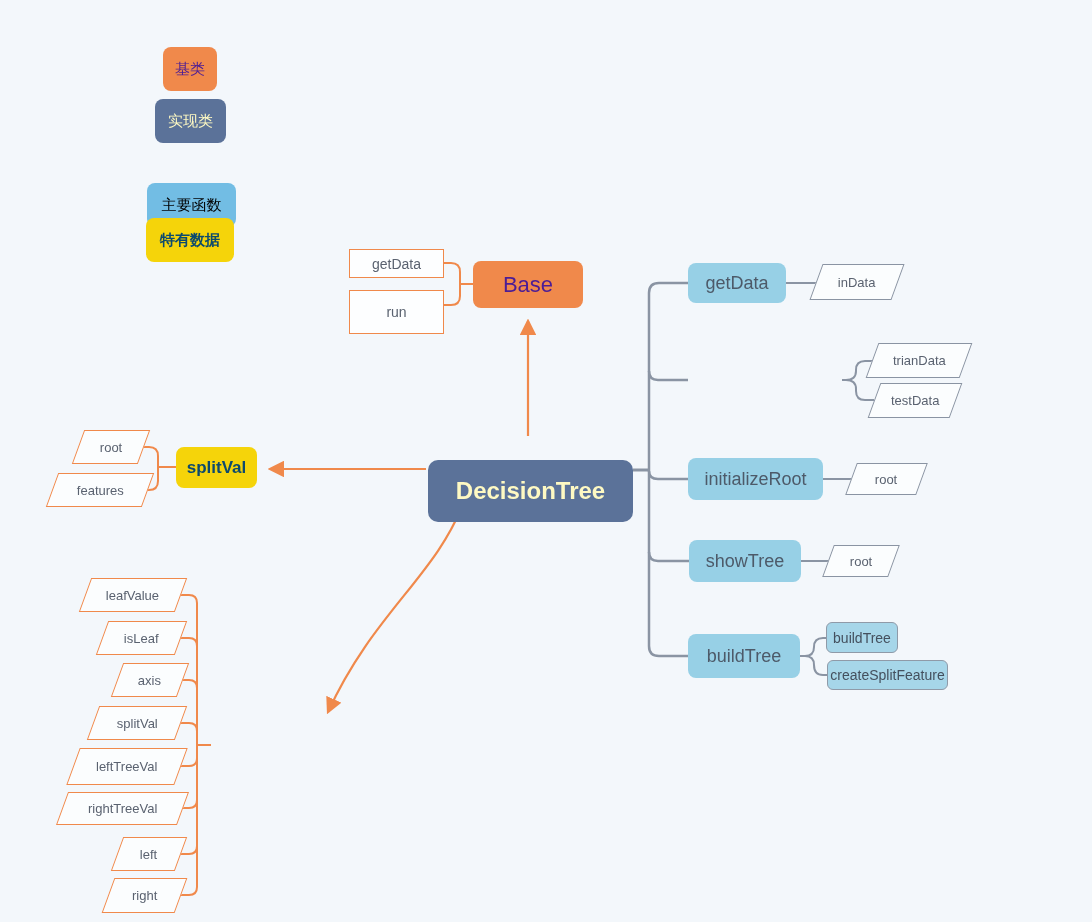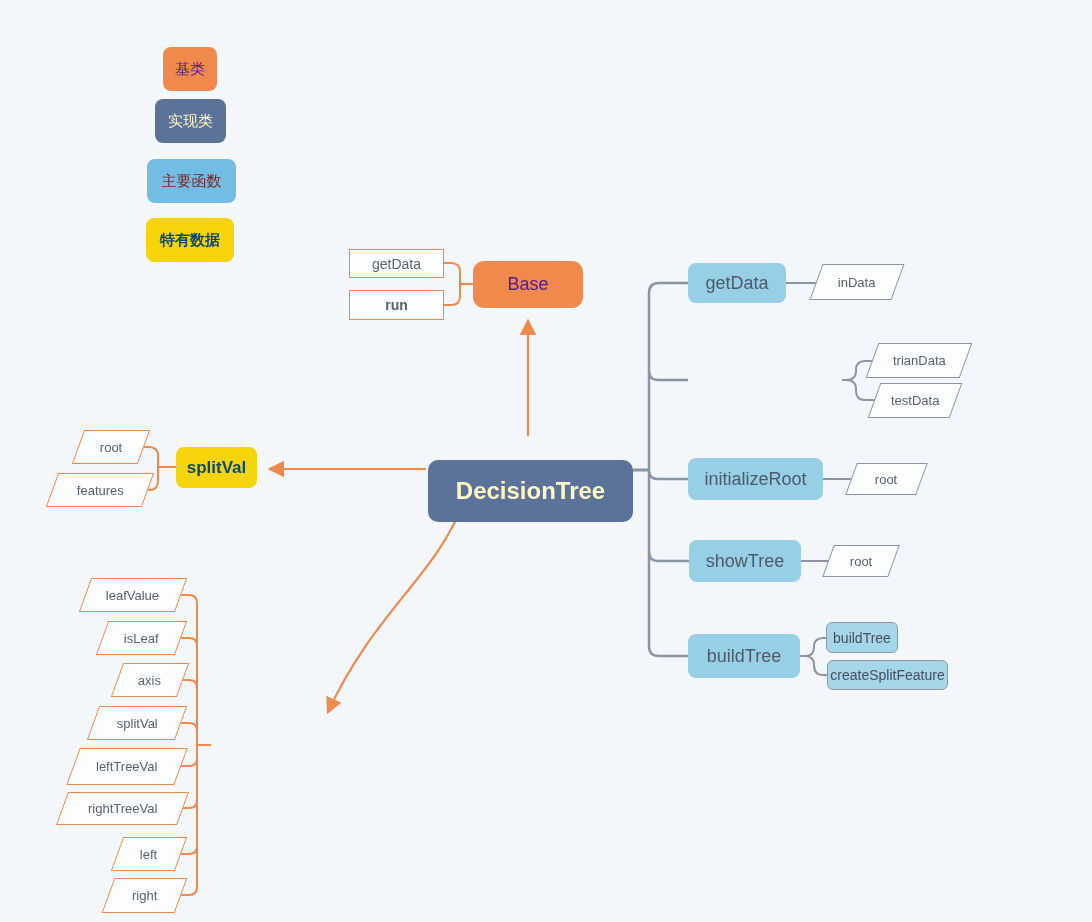--- a/index.html
+++ b/index.html
@@ -18,27 +18,27 @@
     position:absolute;
     display:flex;align-items:center;justify-content:center;
     box-sizing:border-box;
     border-radius:8px;
     font-size:15px;
     white-space:nowrap;
     cursor:default;
   }
   .orange{background:#f0894b;color:#4c1d95;text-align:right;}
   .dark{background:#5b7299;color:#fef9c3;}
-  .lblue{background:#72bde4;color:#7f1d1d;}
+  .lblue{background:#72bde4;color:#000000;margin-top:24px;}
   .yellow{background:#f5d40a;color:#0c4a6e;font-weight:bold;}
   .func{background:#97d0e6;color:#4d5a69;font-size:18px;}
   .childbox{background:#a6d6e9;border:1px solid #8f9aa8;color:#44505e;font-size:14px;border-radius:6px;}
   .methodrect{background:#fdfeff;border:1px solid #f0894b;color:#5a6270;font-size:14px;border-radius:0;}
   .big{font-size:24px;font-weight:bold;}
-  .med{font-size:18px;border-radius:11px;}
+  .med{font-size:22px;}
   .boldtxt{font-weight:bold;font-size:17px;}
   .para{
     position:absolute;
     box-sizing:border-box;
     background:#fbfdfe;
     transform:skewX(-20deg);
     display:flex;align-items:center;justify-content:center;
   }
   .para.ob{border:1.5px solid #f0894b;}
   .para.gb{border:1.5px solid #8a94a3;}
@@ -108,21 +108,21 @@
       <path d="M805,656 Q814,656 814,665 Q814,675 823,675 H827"></path>
     </g>
   </svg>
 
   <div class="node orange" style="left:163px;top:47px;width:54px;height:44px;">基类</div>
   <div class="node dark" style="left:155px;top:99px;width:71px;height:44px;">实现类</div>
   <div class="node lblue" style="left:147px;top:159px;width:89px;height:44px;">主要函数</div>
   <div class="node yellow" style="left:146px;top:218px;width:88px;height:44px;font-size:15px;">特有数据</div>
 
   <div class="node methodrect" style="left:349px;top:249px;width:95px;height:29px;">getData</div>
-  <div class="node methodrect" style="left:349px;top:290px;width:95px;height:30px;font-weight:bold;">run</div>
+  <div class="node methodrect" style="left:349px;top:290px;width:95px;height:44px;">run</div>
   <div class="node orange med" style="left:473px;top:261px;width:110px;height:47px;">Base</div>
 
   <div class="node dark big" style="left:428px;top:460px;width:205px;height:62px;border-radius:10px;">DecisionTree</div>
 
   <div class="para ob" style="left:78px;top:430px;width:66px;height:34px;">
       <span>root</span>
     </div>
   <div class="para ob" style="left:52px;top:473px;width:96px;height:34px;">
       <span>features</span>
     </div>

